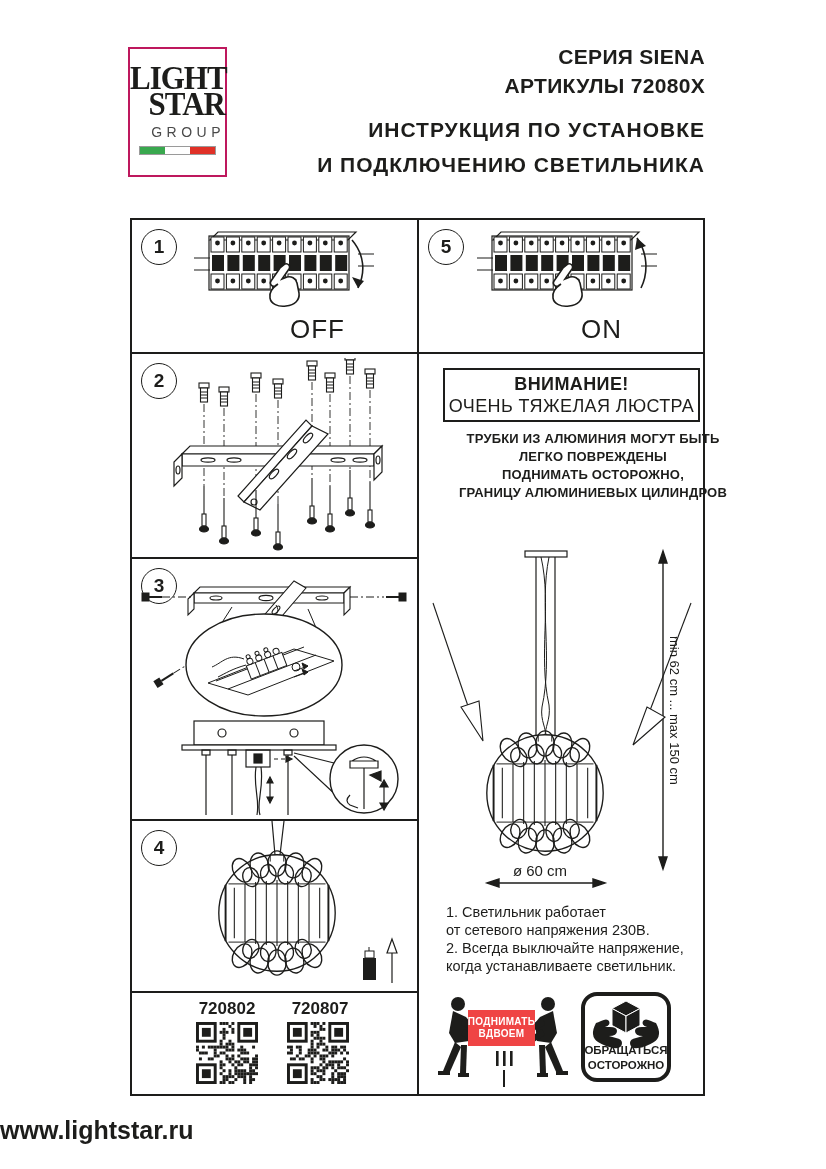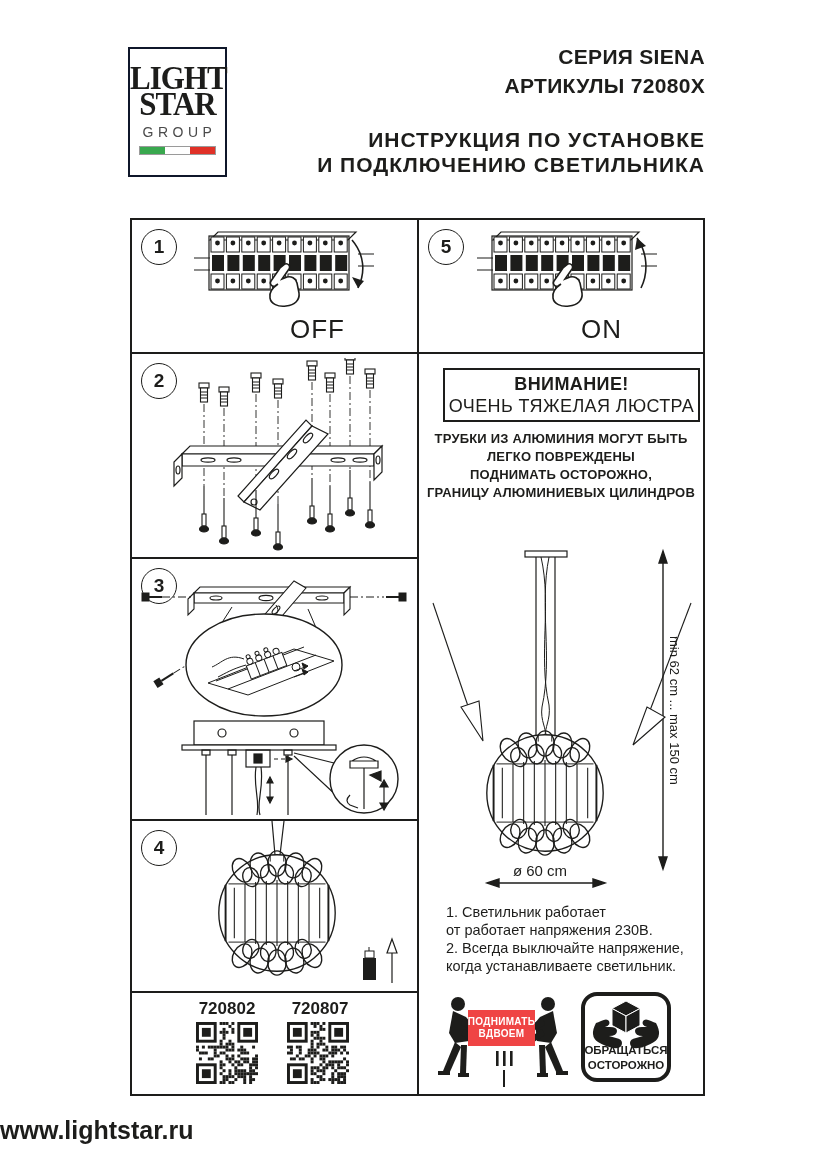--- a/index.html
+++ b/index.html
@@ -1,50 +1,50 @@
 <!DOCTYPE html>
 <html><head>
 <meta charset="utf-8">
 <style>
   html,body{margin:0;padding:0;background:#fff;}
   .page{position:relative;width:826px;height:1169px;background:#fff;overflow:hidden;
         font-family:"Liberation Sans",sans-serif;color:#1d1d1b;}
   .abs{position:absolute;}
   
-  .logo-box{left:128px;top:47px;width:95px;height:126px;border:2px solid #0f172a;text-align:center;}
+  .logo-box{left:128px;top:47px;width:95px;height:126px;border:2px solid #be185d;text-align:right;}
   .logo-serif{font-family:"Liberation Serif","DejaVu Serif",serif;font-weight:bold;
               font-size:31px;line-height:0.85;letter-spacing:-1px;transform:scaleY(1.12);}
   .logo-l1{margin-top:16px;}
   .logo-group{font-size:14px;letter-spacing:4.5px;color:#4a4a4a;margin-top:6px;margin-left:4px;}
   .flag{display:flex;height:7px;margin:6px 9px 0 9px;border:1px solid #9a9a9a;}
   .flag span{flex:1;}
   .hdr{right:121px;text-align:right;font-weight:bold;font-size:21px;letter-spacing:0.3px;white-space:nowrap;}
   .hdr-series{top:45px;} .hdr-articles{top:74px;}
-  .hdr-t1{top:128px;letter-spacing:1px;} .hdr-t2{top:153px;letter-spacing:1px;}
+  .hdr-t1{top:118px;letter-spacing:1px;} .hdr-t2{top:153px;letter-spacing:1px;}
   
   .grid{left:130px;top:218px;width:575px;height:878px;border:2px solid #1d1d1b;box-sizing:border-box;}
   .cell{position:absolute;box-sizing:border-box;}
   .cl{left:0;width:287px;border-right:2px solid #1d1d1b;}
   .c1{top:0;height:134px;border-bottom:2px solid #1d1d1b;}
   .c2{top:134px;height:205px;border-bottom:2px solid #1d1d1b;}
   .c3{top:339px;height:262px;border-bottom:2px solid #1d1d1b;}
   .c4{top:601px;height:172px;border-bottom:2px solid #1d1d1b;}
   .cqr{top:773px;height:101px;}
   .c5{left:287px;top:0;width:284px;height:134px;border-bottom:2px solid #1d1d1b;}
   .cr{left:287px;top:134px;width:284px;height:913px;}
   .num{width:34px;height:34px;border:1.6px solid #1d1d1b;border-radius:50%;
        display:flex;align-items:center;justify-content:center;
        font-size:19px;font-weight:bold;left:9px;top:9px;background:#fff;}
   .switch-label{font-size:26px;letter-spacing:1px;}
   
   .warnbox{left:24px;top:14px;width:253px;height:50px;border:2px solid #1d1d1b;text-align:center;}
   .warn-h{font-size:18px;font-weight:bold;margin-top:4px;letter-spacing:0.4px;}
   .warn-s{font-size:18px;margin-top:1px;letter-spacing:0.4px;}
   .warn-body{left:0;top:76px;width:284px;text-align:center;font-weight:bold;
-             font-size:13px;line-height:18px;letter-spacing:0.2px;}
+             font-size:13px;line-height:18px;letter-spacing:0.2px;padding-left:32px;}
   .dim-v{left:247px;top:206px;height:300px;width:16px;writing-mode:vertical-rl;
          display:flex;align-items:center;justify-content:center;font-size:13px;white-space:nowrap;}
   .dim-h{left:59px;top:508px;width:124px;text-align:center;font-size:15px;}
   .notes{left:27px;top:549px;font-size:14.5px;line-height:18px;}
   
   .lift{left:14px;top:639px;width:140px;height:100px;}
   .lift-box{left:35px;top:17px;width:67px;height:36px;background:#ef4444;color:#fff;
             display:flex;flex-direction:column;align-items:center;justify-content:center;
             font-weight:bold;font-size:10px;line-height:12px;letter-spacing:0.3px;}
   .care{left:161px;top:637px;width:92px;height:92px;}
@@ -722,21 +722,21 @@
           <polygon points="58,196 36,162 54,156"></polygon>
           <line x1="266" y1="58" x2="224" y2="168"></line>
           <polygon points="208,200 222,162 240,172"></polygon>
         </g>
       </svg>
       <div class="abs dim-v">min 62 cm ... max 150 cm</div>
       <div class="abs dim-h">ø 60 cm</div>
 
       <div class="abs notes">
         <div>1. Светильник работает</div>
-        <div>от работает напряжения 230В.</div>
+        <div>от сетевого напряжения 230В.</div>
         <div>2. Всегда выключайте напряжение,</div>
         <div>когда устанавливаете светильник.</div>
       </div>
 
       <div class="abs lift">
         <svg width="140" height="100" viewBox="0 0 140 100">
           <g fill="#1d1d1b">
             <circle cx="25" cy="11" r="7"></circle>
             <path d="M20,18 L33,24 L38,30 L36,48 L22,50 L16,40 Z"></path>
             <path d="M30,25 L42,32 L40,38 L28,32 Z"></path>

